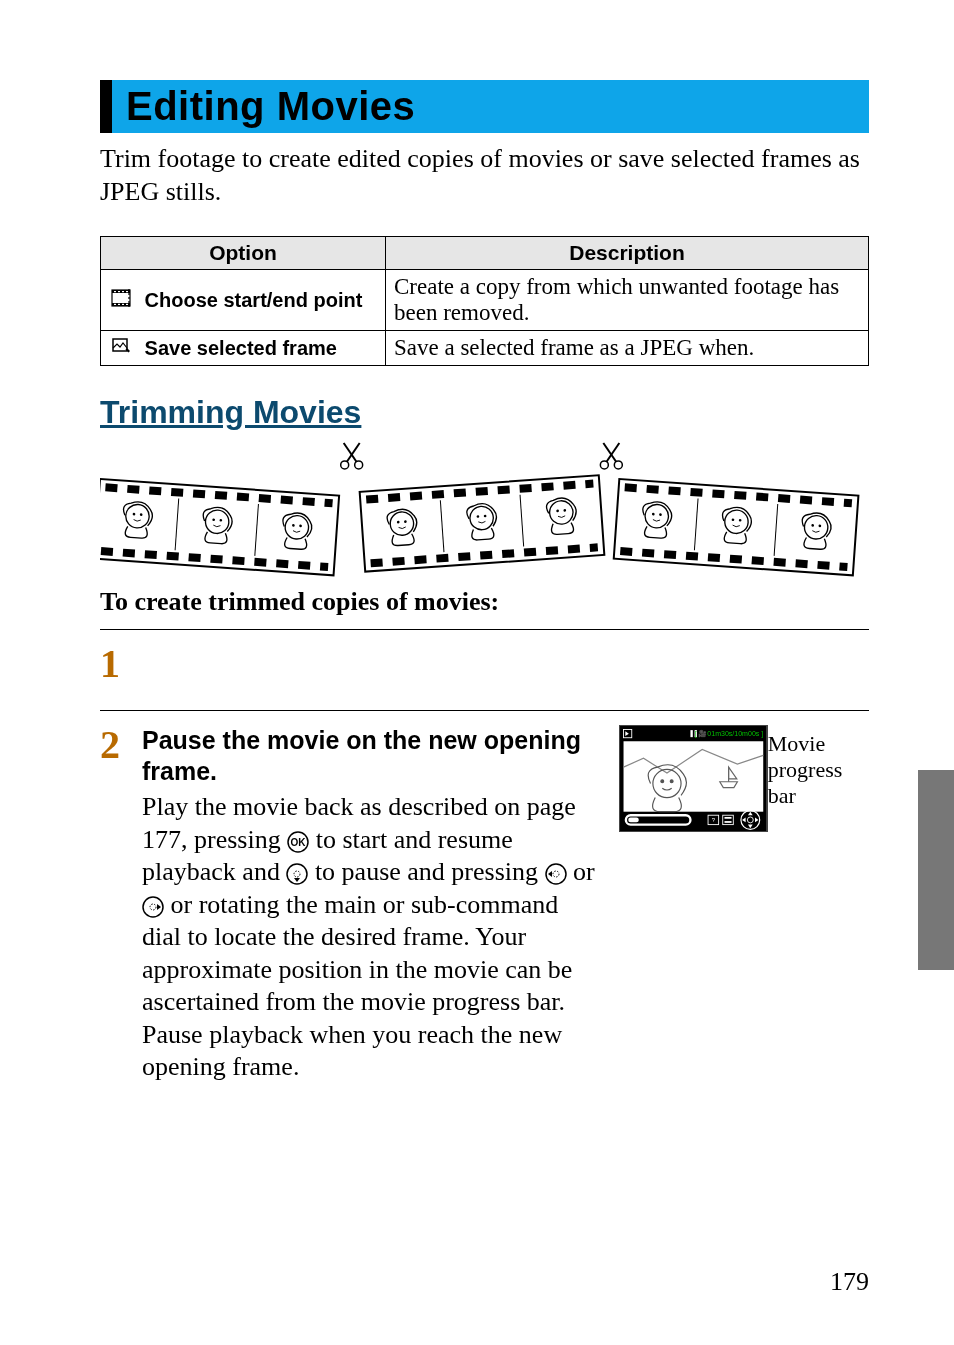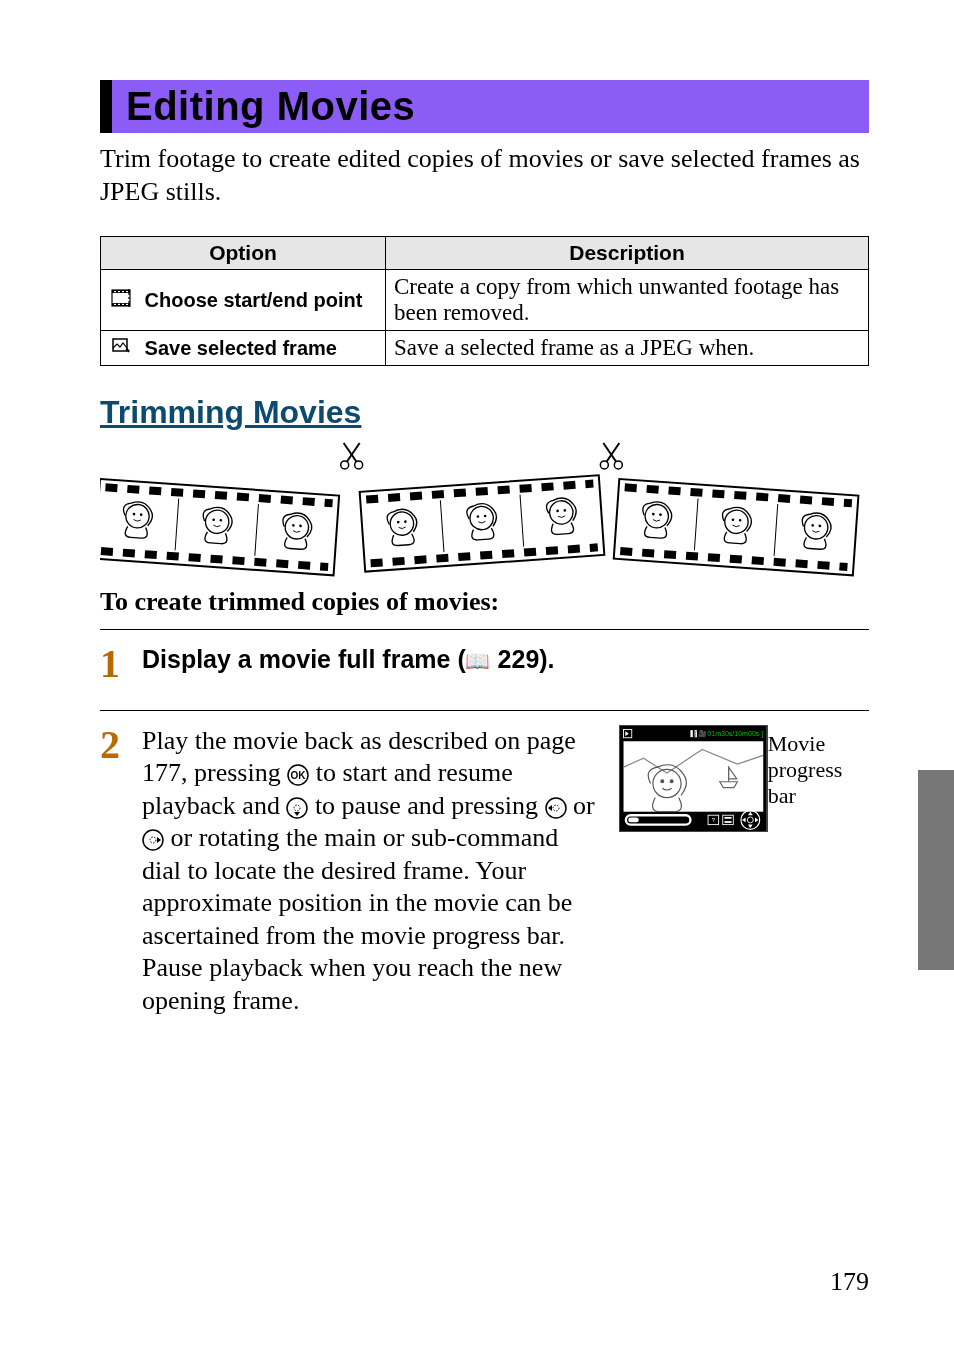--- a/index.html
+++ b/index.html
@@ -1,20 +1,20 @@
 <!DOCTYPE html>
 <html><head>
 <meta charset="utf-8">
 <style>
   * { box-sizing: border-box; margin: 0; padding: 0; }
   html, body { width: 954px; height: 1345px; background: #fff; font-family: "Times New Roman", Georgia, serif; color: #000; }
   body { padding: 80px 85px 50px 100px; position: relative; }
 
   .section-title {
-    background: #8b5cf6;
+    background: #0ea5e9;
     border-left: 12px solid #000;
     font-family: Arial, Helvetica, sans-serif;
     font-weight: 900;
     font-size: 40px;
     padding: 4px 14px;
     margin-bottom: 10px;
     letter-spacing: 0.5px;
   }
   .intro {
     font-size: 26px;
@@ -291,32 +291,28 @@
       </g>
   </svg>
 </div>
 
 <p class="lead">To create trimmed copies of movies:</p>
 
 <div class="steps">
 
   <div class="step">
     <div class="step-num">1</div>
-    <div class="step-body">
-      <div class="step-head">
-        <span>Display a movie full frame (</span><span class="ref-icon">📖</span><span> 229).</span>
-      </div>
-    </div>
   </div>
 
   <div class="step">
     <div class="step-num">2</div>
     <div class="step-body">
       <div class="step2-flex">
         <div class="step2-left">
+          <div class="step-head">Pause the movie on the new opening frame.</div>
           <p class="step-text">
             <span>Play the movie back as described on page 177, pressing </span><span class="btn-icon"><svg width="22" height="22" viewBox="0 0 22 22" style="vertical-align:-4px">
                   <circle cx="11" cy="11" r="10" fill="none" stroke="#000" stroke-width="1.5"></circle>
                   <text x="11" y="15" text-anchor="middle" font-size="10" font-family="Arial" font-weight="700">OK</text>
                 </svg></span><span> to start and resume playback and </span><span class="btn-icon"><svg width="22" height="22" viewBox="0 0 22 22" style="vertical-align:-4px">
                   <circle cx="11" cy="11" r="10" fill="none" stroke="#000" stroke-width="1.5"></circle>
                   <circle cx="11" cy="11" r="3" fill="none" stroke="#000" stroke-width="1" stroke-dasharray="1.5,1.5"></circle>
                   <polygon points="11,19 8,15 14,15" fill="#000"></polygon>
                 </svg></span><span> to pause and pressing </span><span class="btn-icon"><svg width="22" height="22" viewBox="0 0 22 22" style="vertical-align:-4px">
                   <circle cx="11" cy="11" r="10" fill="none" stroke="#000" stroke-width="1.5"></circle>

